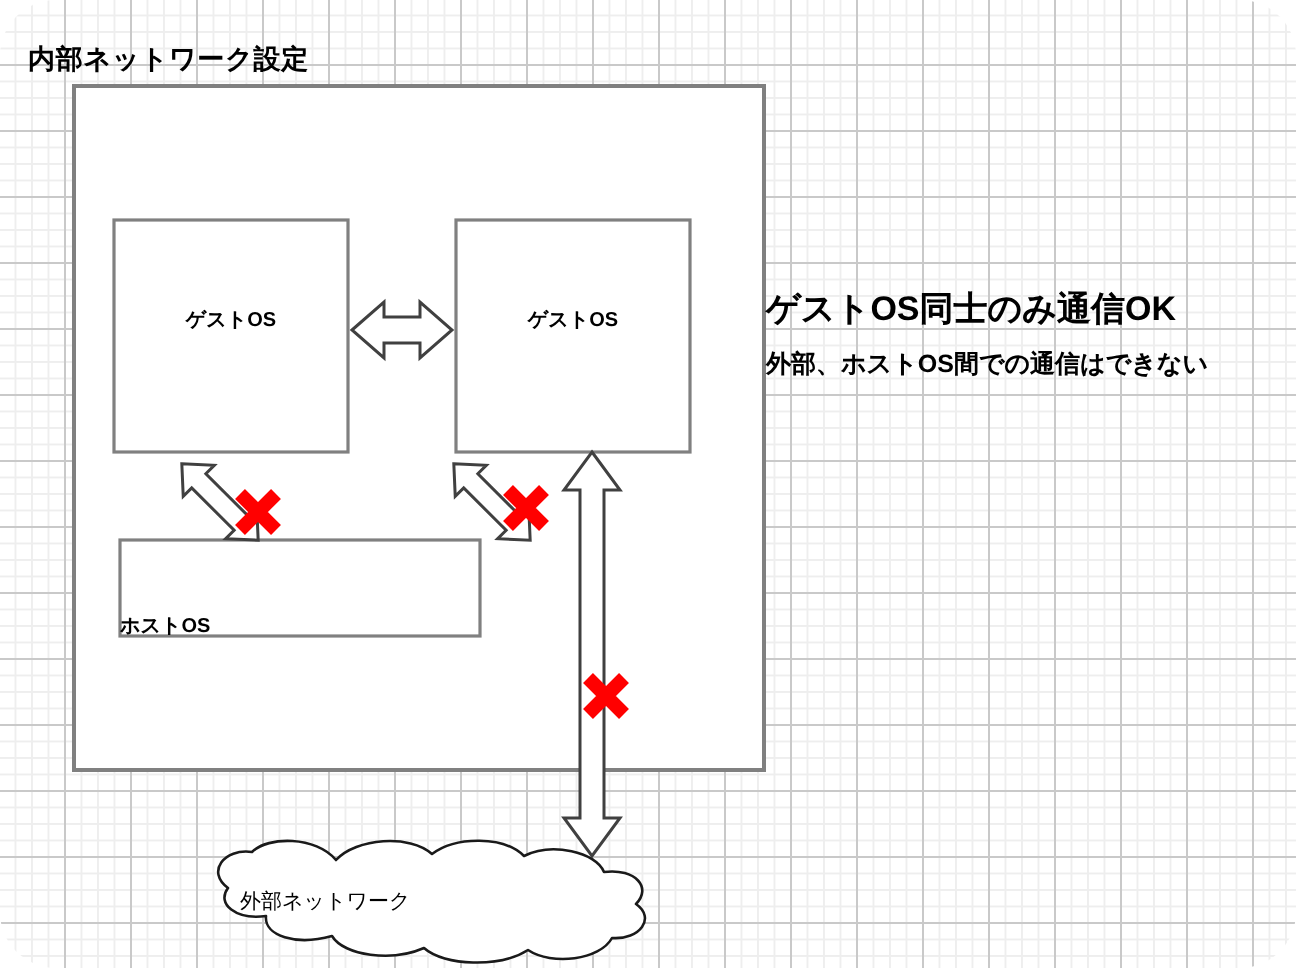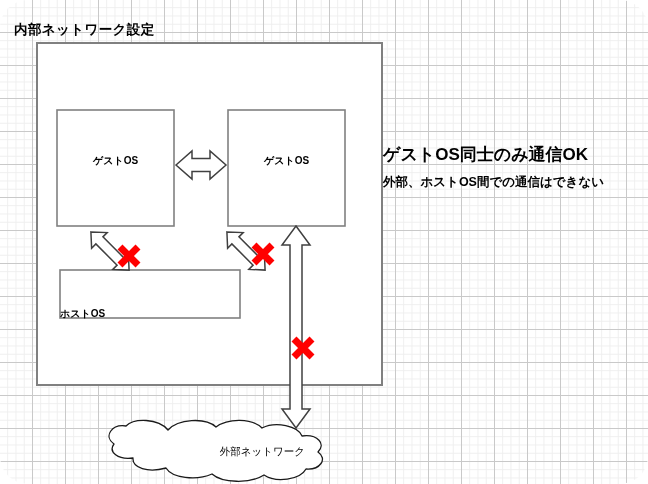--- a/index.html
+++ b/index.html
@@ -62,21 +62,21 @@
     top: 287px;
     width: 156px;
     text-align: left;
     font-size: 10px;
     margin-top: 20px;
   }
   #cloud-label {
     left: 120px;
     top: 444px;
     width: 185px;
-    text-align: right;
+    text-align: left;
     font-size: 10.5px;
     font-weight: normal;
   }
   #note-line-1 {
     left: 383px;
     top: 144px;
     font-size: 17px;
   }
   #note-line-2 {
     left: 383px;

